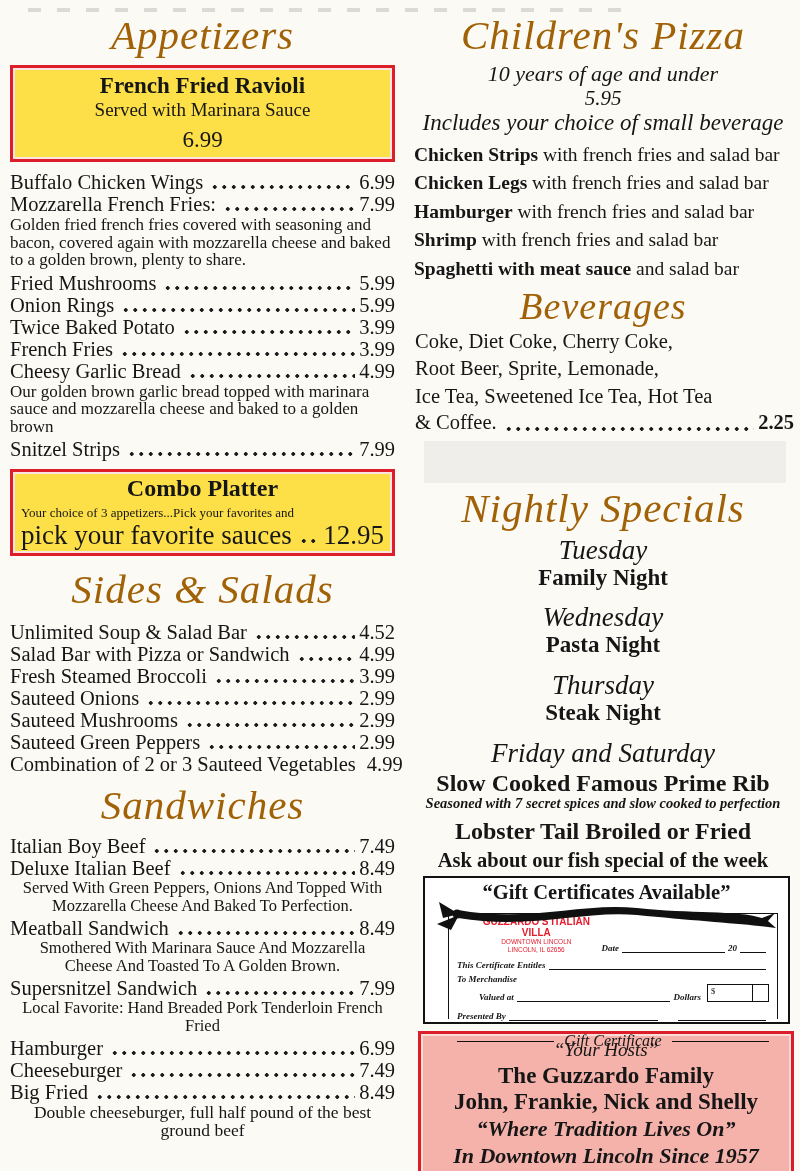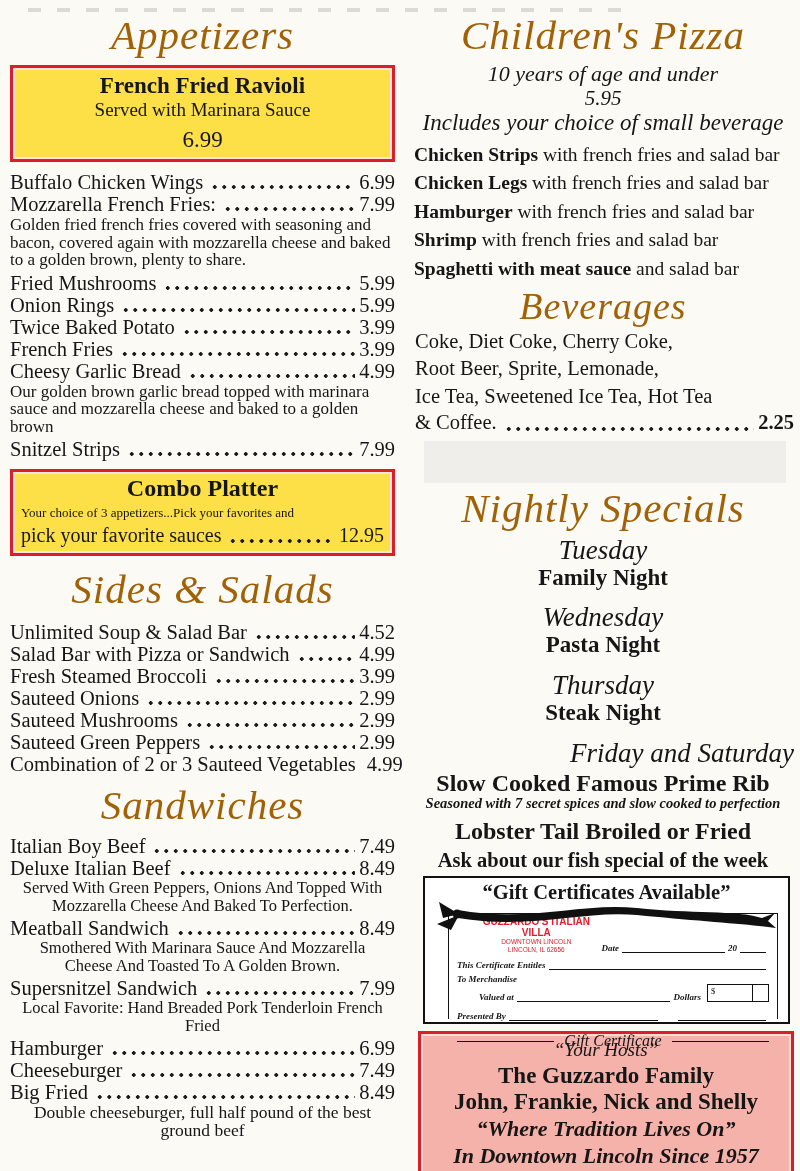--- a/index.html
+++ b/index.html
@@ -51,42 +51,42 @@
   .dots{
     flex:1; height:4px; margin:0 4px 4px 7px; align-self:flex-end;
     background:radial-gradient(circle closest-side,#1b1b1b 88%,transparent) 0 0/9.5px 4px repeat-x;
   }
   .mprice{ white-space:nowrap; }
   .adesc{ font-size:17px; line-height:17.5px; margin:1px 0 3px; }
 
   .combo{ margin-top:9px; padding:3px 8px 6px; }
   .combo-title{ text-align:center; font-size:24px; font-weight:bold; line-height:27px; }
   .combo-line{ font-size:13px; line-height:22px; }
-  .combo-row{ display:flex; align-items:flex-start; font-size:20px; line-height:23px; }
+  .combo-row{ display:flex; align-items:flex-start; font-size:27px; line-height:23px; }
 
   .sdesc{ font-size:16.5px; line-height:18px; text-align:center; margin:0 6px 2px; }
   .bigdesc{ font-size:17.5px; }
 
   
   .kids-sub1{ font-style:italic; font-size:22px; line-height:25px; text-align:center; margin-top:3px; }
   .kids-price{ font-size:21px; line-height:24px; text-align:center; font-style:italic; }
   .kids-sub2{ font-style:italic; font-size:23px; line-height:26px; text-align:center; }
   .kid-row{ font-size:19.5px; line-height:20px; margin-top:8.5px; padding-left:2px; }
   .kid-b{ font-weight:bold; }
 
   .bev-line{ font-size:20.5px; line-height:26.5px; padding-left:3px; margin-top:1px; }
   .bev-last{ display:flex; align-items:baseline; font-size:20.5px; line-height:26px; padding-left:3px; }
   .bev-price{ font-weight:bold; }
 
   .graybar{ margin:6px 0 0 12px; width:362px; height:42px; background:#efeeeb; }
 
   .day{ font-style:italic; font-size:27px; line-height:30px; text-align:center; }
   .dayname{ font-weight:bold; font-size:23px; line-height:25px; text-align:center; }
   .d1{ margin-top:4px; } .d2{ margin-top:12px; } .d3{ margin-top:13px; }
-  .wk-day{ margin-top:13px;text-align:right; }
+  .wk-day{ margin-top:13px; }
   .wk1{ font-weight:bold; font-size:24px; line-height:25px; text-align:center; margin-top:3px; }
   .wk1sub{ font-weight:bold; font-style:italic; font-size:14.5px; line-height:15px; text-align:center; }
   .wk2{ font-weight:bold; font-size:24px; line-height:26px; text-align:center; margin-top:7px; }
   .wk3{ font-weight:bold; font-size:20.5px; line-height:24px; text-align:center; margin-top:4px; }
 
   
   .cert{
     margin:4px 0 0 11px; width:367px; height:148px;
     border:2.5px solid #111; background:#fff; position:relative; padding:3px 8px;
   }

